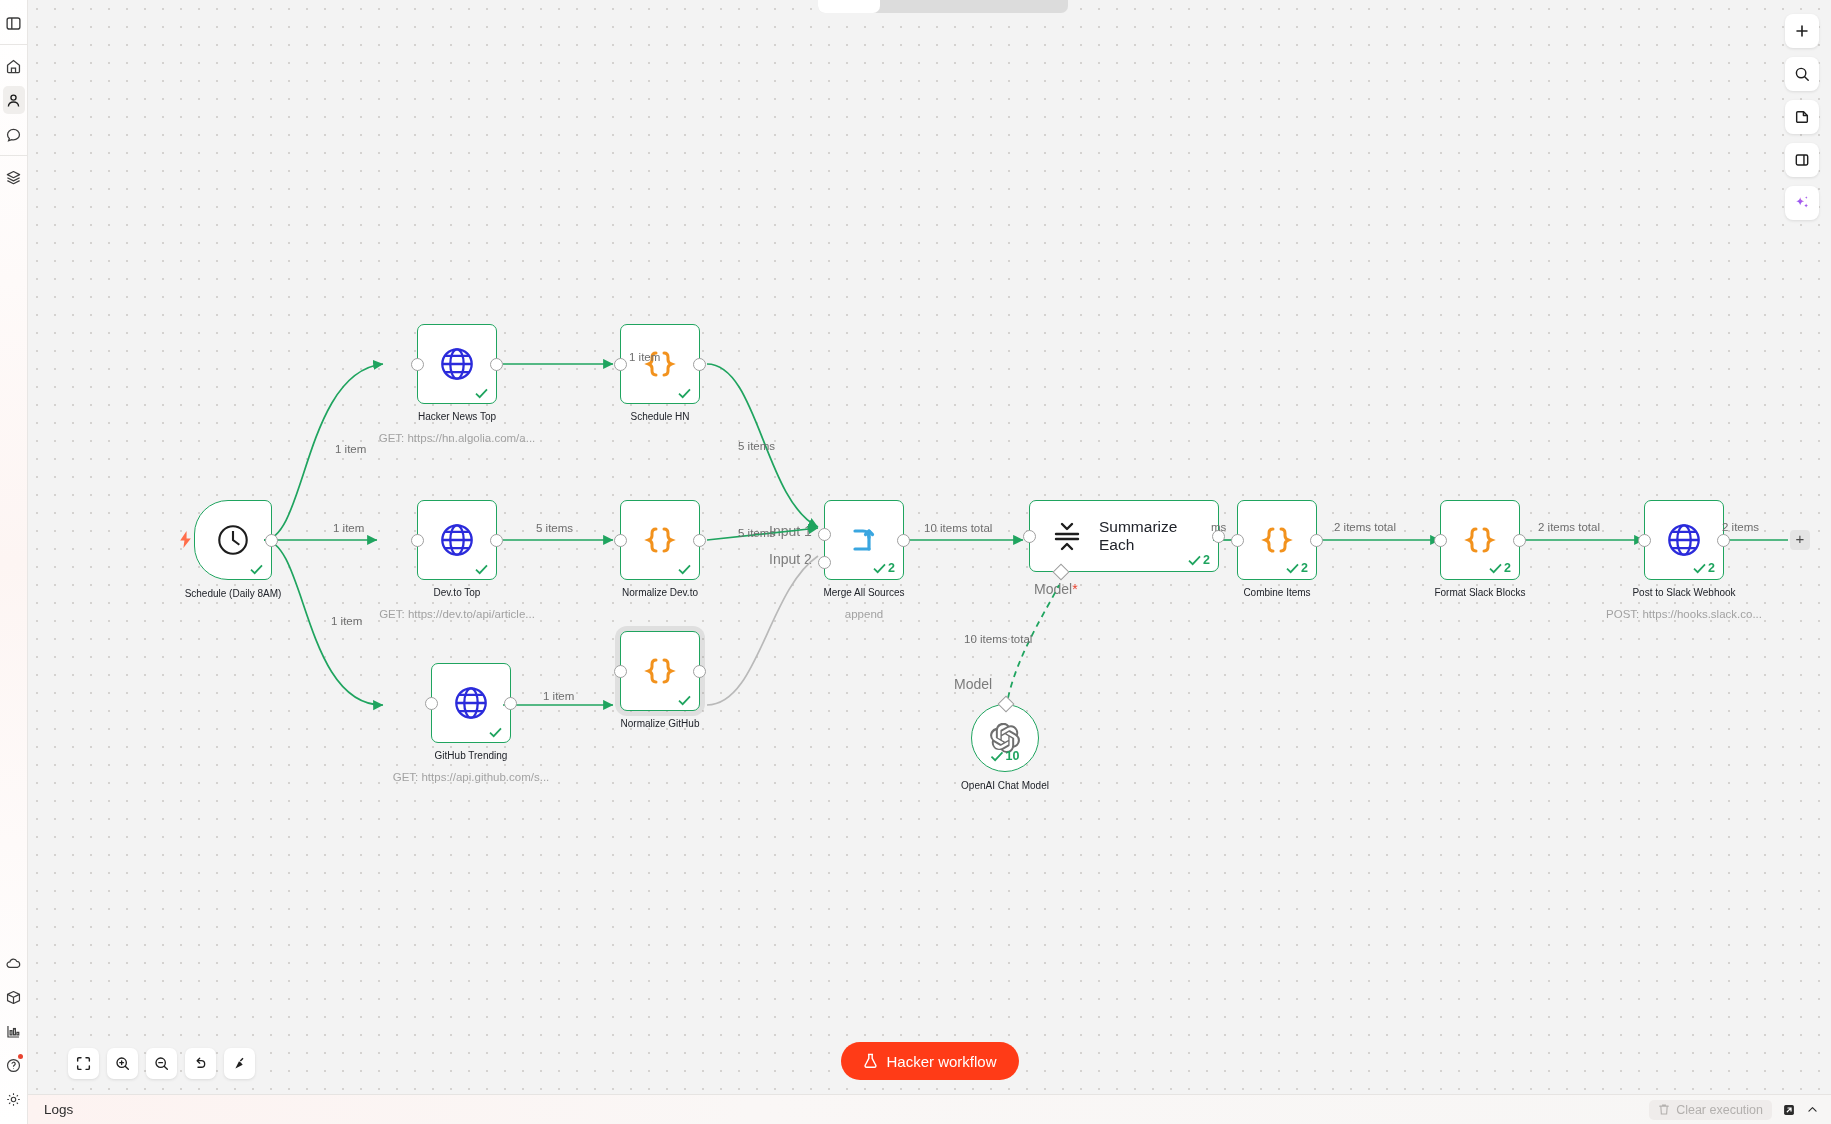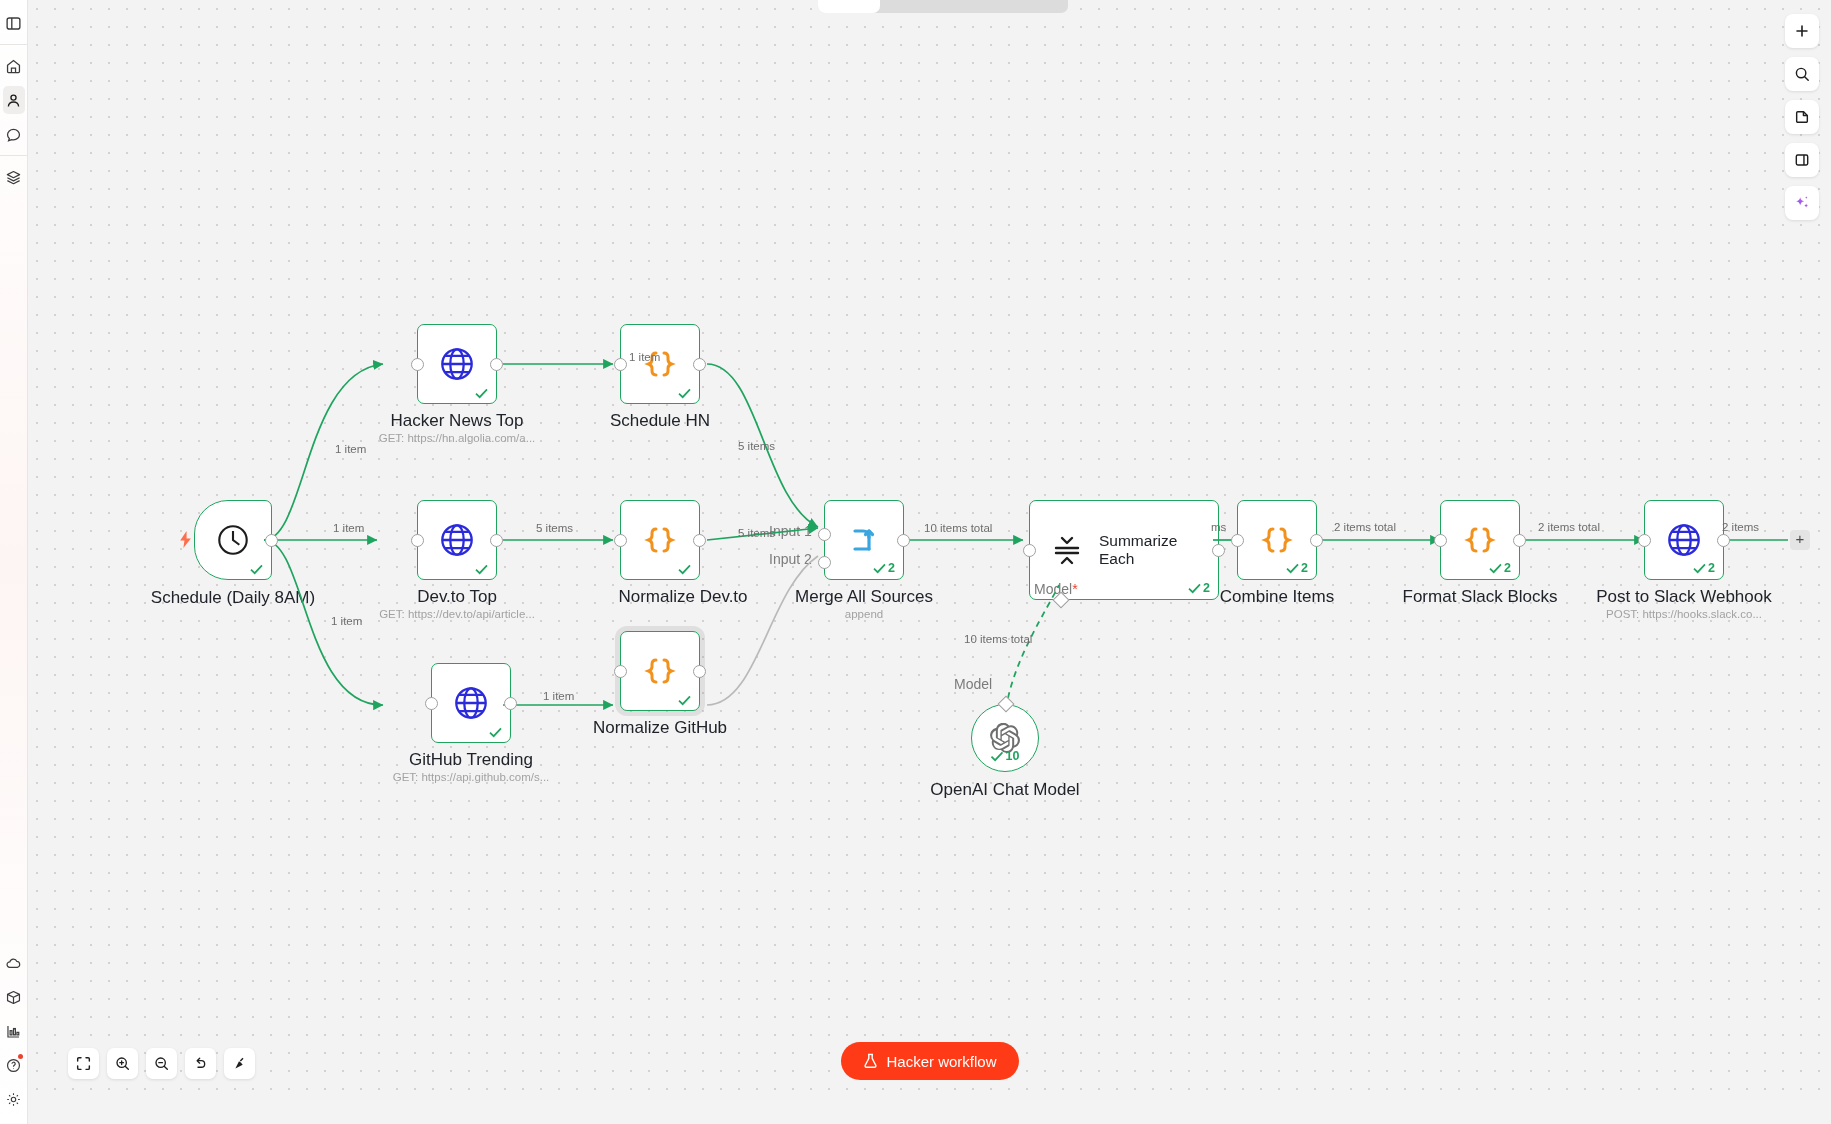--- a/index.html
+++ b/index.html
@@ -71,21 +71,21 @@
     position: relative; background: #ffffff;
     border: 1.6px solid #1fa45f; border-radius: 7px;
     display: flex; align-items: center; justify-content: center;
   }
   .node-box.trigger { border-radius: 34px 7px 7px 34px; }
   .node-box.selected { box-shadow: 0 0 0 5px rgba(80,80,80,.12); }
   .node-box.wide { justify-content: flex-start; padding-left: 19px; gap: 14px; }
   .node-box.circle { border-radius: 50%; border-width: 1.8px; }
   .node-title {
     position: absolute; left: 50%; transform: translateX(-50%);
-    white-space: nowrap; color: #20232a; font-size: 17px; text-align: center;
+    white-space: nowrap; color: #20232a; font-size: 10px; text-align: center;
   }
   .node-sub {
     position: absolute; left: 50%; transform: translateX(-50%);
     white-space: nowrap; color: #a2a2a2; font-size: 11.5px; text-align: center;
   }
   .node-check {
     position: absolute; right: 8px; bottom: 4px;
     color: #1fa45f; font-size: 13px; display: flex; align-items: center; gap: 2px;
     font-weight: 600;
   }
@@ -393,21 +393,21 @@
           <path d="M24 9c3.2 0 4 1.5 4 4.2v2.6c0 2.4 1.2 3.4 3.4 4.2-2.2.8-3.4 1.8-3.4 4.2v2.6c0 2.7-.8 4.2-4 4.2"></path>
         </svg>
         <span class="node-check">
           <svg width="13" height="11" viewBox="0 0 14 12" fill="none" stroke="#1fa45f" stroke-width="1.9">
               <path d="M1 6.2 5 10 13 1.6"></path>
             </svg>
         </span>
         <span class="port in"></span>
         <span class="port out"></span>
       </div>
-      <div class="node-title" style="top:87px;margin-left:23px;">Normalize Dev.to</div>
+      <div class="node-title" style="top:87px;">Normalize Dev.to</div>
     </div>
 
     <div class="node" style="left:592px; top:631px;">
       <div class="node-box selected" style="width:80px; height:80px;">
         <svg width="40" height="40" viewBox="0 0 40 40" fill="none" stroke="#f2921d" stroke-width="3" stroke-linecap="round">
           <path d="M16 9c-3.2 0-4 1.5-4 4.2v2.6c0 2.4-1.2 3.4-3.4 4.2 2.2.8 3.4 1.8 3.4 4.2v2.6c0 2.7.8 4.2 4 4.2"></path>
           <path d="M24 9c3.2 0 4 1.5 4 4.2v2.6c0 2.4 1.2 3.4 3.4 4.2-2.2.8-3.4 1.8-3.4 4.2v2.6c0 2.7-.8 4.2-4 4.2"></path>
         </svg>
         <span class="node-check">
           <svg width="13" height="11" viewBox="0 0 14 12" fill="none" stroke="#1fa45f" stroke-width="1.9">
@@ -438,21 +438,21 @@
         <span class="port in" style="top:55px; margin-top:0;"></span>
         <span class="port out"></span>
         <span class="port-lbl" style="left:-56px; top:22px;">Input 1</span>
         <span class="port-lbl" style="left:-56px; top:50px;">Input 2</span>
       </div>
       <div class="node-title" style="top:87px;">Merge All Sources</div>
       <div class="node-sub" style="top:108px;">append</div>
     </div>
 
     <div class="node" style="left:1001px; top:500px;">
-      <div class="node-box wide" style="width:190px; height:100px;">
+      <div class="node-box wide" style="width:190px; height:72px;">
         <svg width="36" height="36" viewBox="0 0 36 36" fill="none" stroke="#1d1d1d" stroke-width="2.4" stroke-linecap="round" stroke-linejoin="round">
           <path d="M13 6l5 5 5-5"></path>
             <path d="M7 16h22"></path>
             <path d="M7 21h22"></path>
             <path d="M13 31l5-5 5 5"></path>
         </svg>
         <div>
           <div class="wide-label">Summarize</div>
           <div class="wide-label">Each</div>
         </div>
@@ -617,14 +617,36 @@
               <stop offset="100%" stop-color="#e15bb5"></stop>
           </linearGradient>
         </defs>
         <path d="M8 3.6c.7 2.9 1.6 3.8 4.4 4.5-2.8.7-3.7 1.6-4.4 4.5-.7-2.9-1.6-3.8-4.4-4.5C6.4 7.4 7.3 6.5 8 3.6z" fill="url(#sparkg)"></path>
         <path d="M14.6 10.5c.35 1.5.8 1.95 2.25 2.3-1.45.36-1.9.8-2.25 2.3-.35-1.5-.8-1.95-2.25-2.3 1.45-.35 1.9-.8 2.25-2.3z" fill="url(#sparkg)"></path>
         <path d="M14.8 2.4c.25 1.05.55 1.35 1.6 1.6-1.05.25-1.35.55-1.6 1.6-.25-1.05-.55-1.35-1.6-1.6 1.05-.25 1.35-.55 1.6-1.6z" fill="url(#sparkg)"></path>
       </svg>
     </div>
   </div>
 
+  <div id="logbar">
+    <span class="logs-label">Logs</span>
+    <div class="right-grp">
+      <div class="clear-exec">
+        <svg width="12" height="13" viewBox="0 0 14 15" fill="none" stroke="#b3b0ae" stroke-width="1.3" stroke-linecap="round">
+          <path d="M2 3.6h10M5.4 3.6V2.2h3.2v1.4M3.3 3.6l.6 9.1h6.2l.6-9.1"></path>
+        </svg>
+        <span>Clear execution</span>
+      </div>
+      <span class="lb-ico">
+        <svg width="14" height="14" viewBox="0 0 16 16" fill="none" stroke="#2b2b2b" stroke-width="1.4" stroke-linecap="round">
+          <rect x="2.4" y="2.4" width="11.2" height="11.2" rx="1.8" fill="#2b2b2b" stroke="none"></rect>
+          <path d="M6 10 10.2 5.8M6.8 5.7h3.5v3.5" stroke="#ffffff"></path>
+        </svg>
+      </span>
+      <span class="lb-ico">
+        <svg width="13" height="13" viewBox="0 0 16 16" fill="none" stroke="#2b2b2b" stroke-width="1.4" stroke-linecap="round" stroke-linejoin="round">
+          <path d="M3.6 10 8 5.8l4.4 4.2"></path>
+        </svg>
+      </span>
+    </div>
+  </div>
 
 </div>
 
 </body></html>

